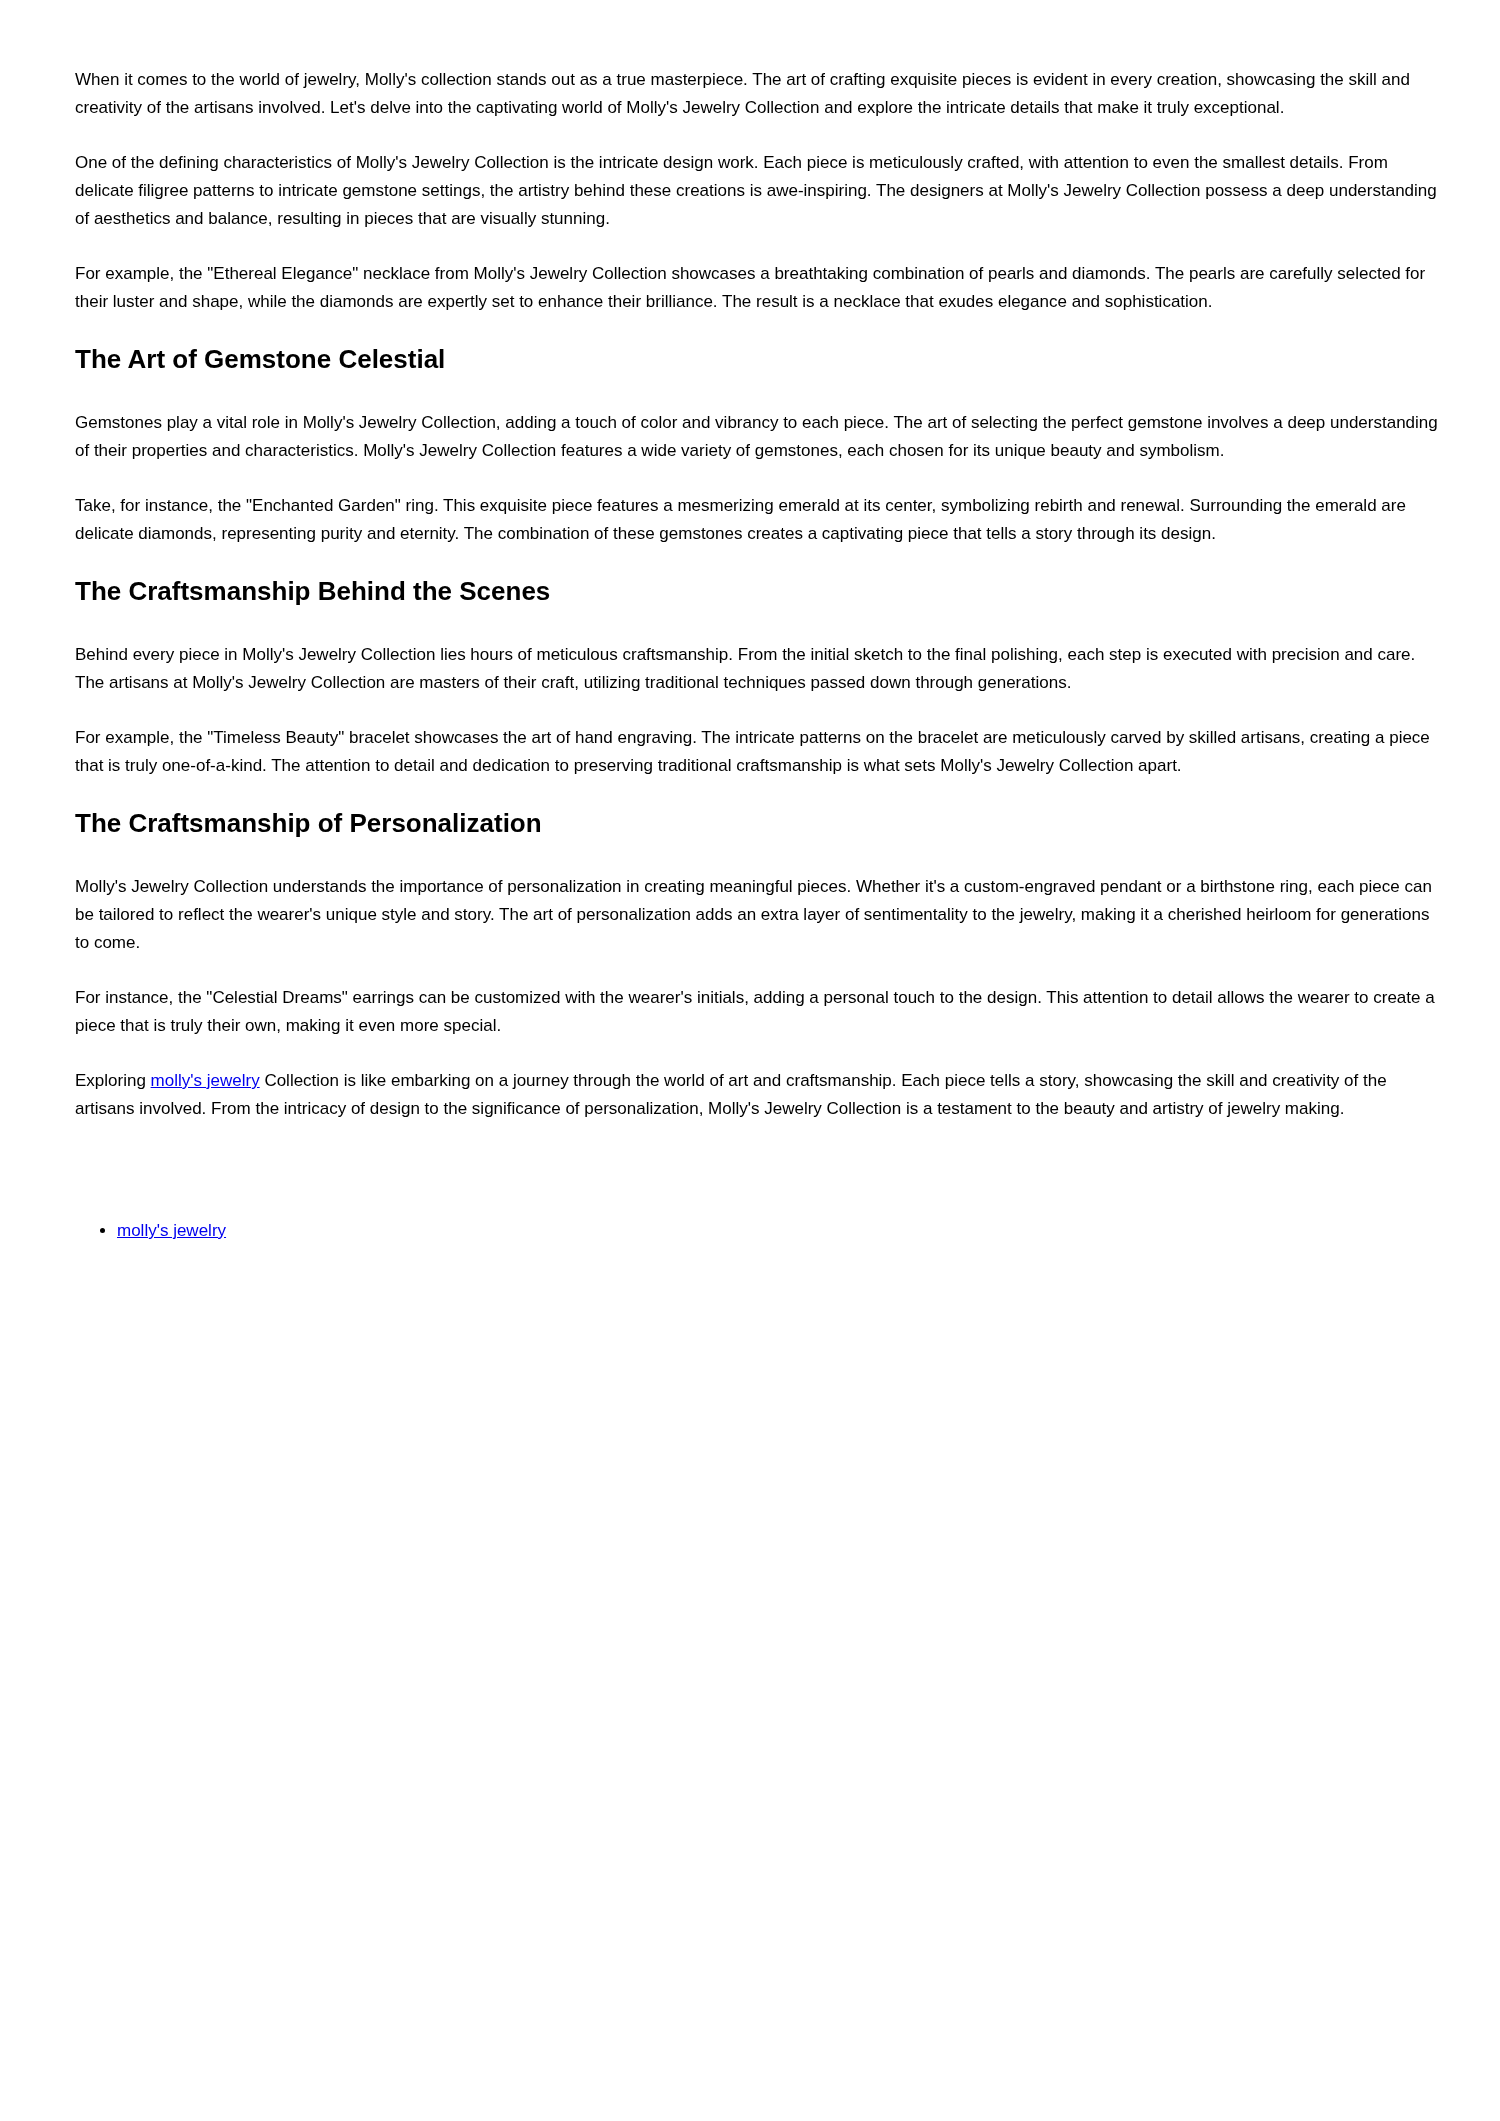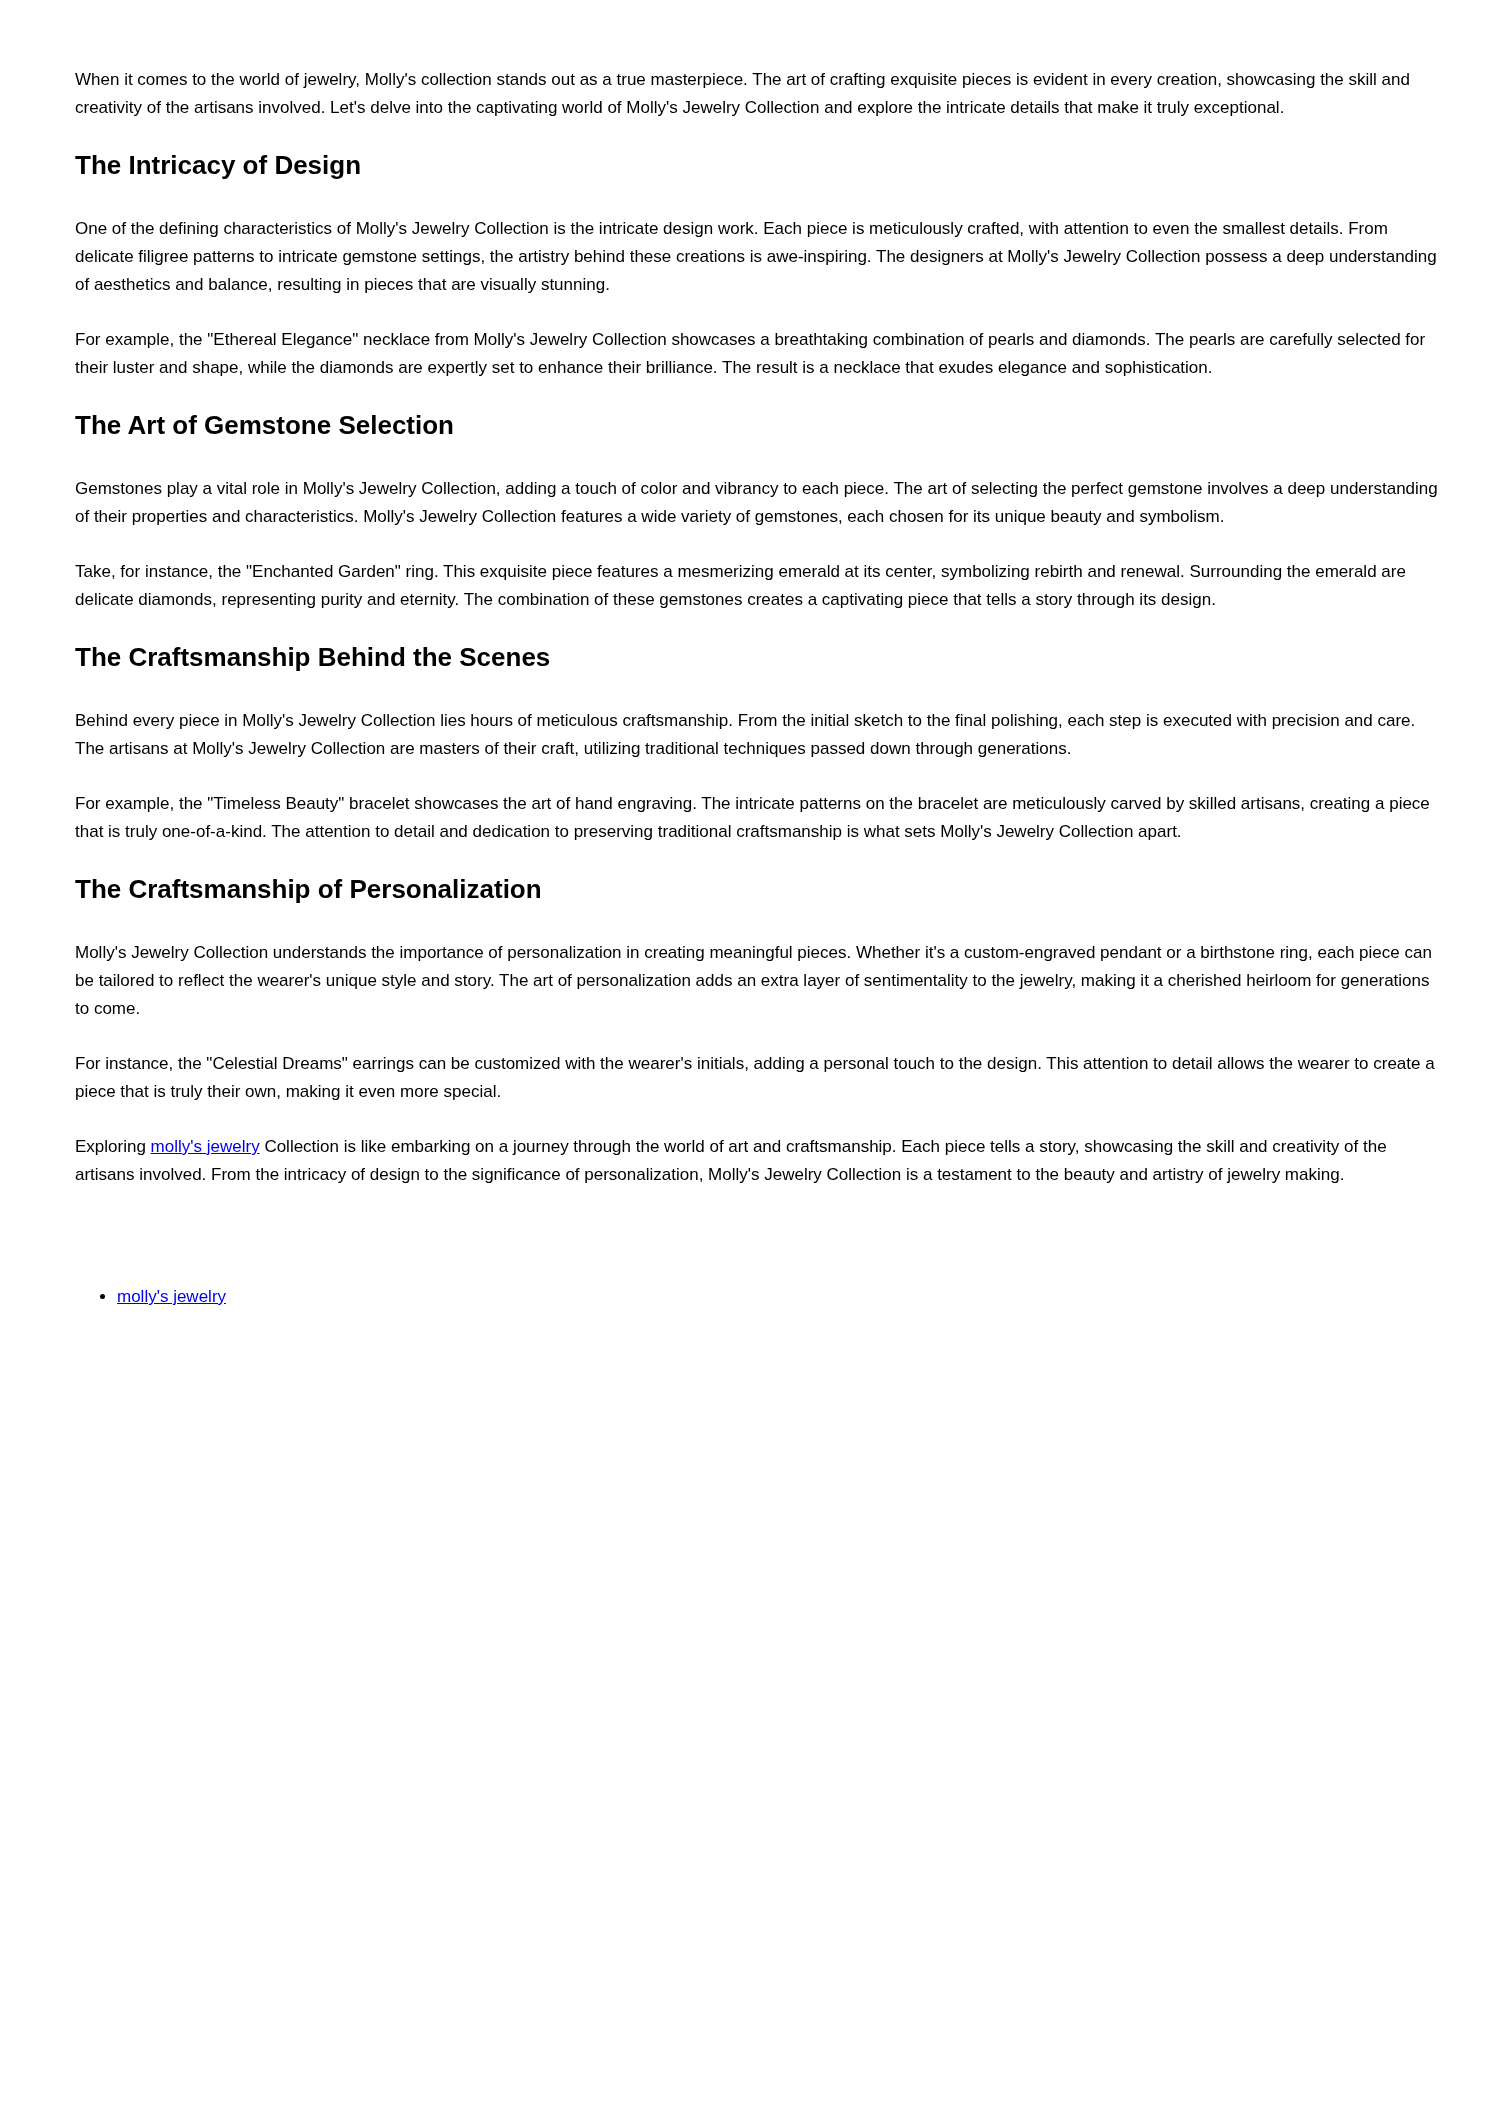--- a/index.html
+++ b/index.html
@@ -60,25 +60,24 @@
     margin-top: 48px;
   }
 </style>
 </head>
 <body>
 
 <div class="page">
 
   <p class="intro">When it comes to the world of jewelry, Molly's collection stands out as a true masterpiece. The art of crafting exquisite pieces is evident in every creation, showcasing the skill and creativity of the artisans involved. Let's delve into the captivating world of Molly's Jewelry Collection and explore the intricate details that make it truly exceptional.</p>
 
-  <h2 class="section-heading">The Intricacy of Design</h2>
   <p>One of the defining characteristics of Molly's Jewelry Collection is the intricate design work. Each piece is meticulously crafted, with attention to even the smallest details. From delicate filigree patterns to intricate gemstone settings, the artistry behind these creations is awe-inspiring. The designers at Molly's Jewelry Collection possess a deep understanding of aesthetics and balance, resulting in pieces that are visually stunning.</p>
   <p>For example, the "Ethereal Elegance" necklace from Molly's Jewelry Collection showcases a breathtaking combination of pearls and diamonds. The pearls are carefully selected for their luster and shape, while the diamonds are expertly set to enhance their brilliance. The result is a necklace that exudes elegance and sophistication.</p>
 
-  <h2 class="section-heading">The Art of Gemstone Selection</h2>
+  <h2 class="section-heading">The Art of Gemstone Celestial</h2>
   <p>Gemstones play a vital role in Molly's Jewelry Collection, adding a touch of color and vibrancy to each piece. The art of selecting the perfect gemstone involves a deep understanding of their properties and characteristics. Molly's Jewelry Collection features a wide variety of gemstones, each chosen for its unique beauty and symbolism.</p>
   <p>Take, for instance, the "Enchanted Garden" ring. This exquisite piece features a mesmerizing emerald at its center, symbolizing rebirth and renewal. Surrounding the emerald are delicate diamonds, representing purity and eternity. The combination of these gemstones creates a captivating piece that tells a story through its design.</p>
 
   <h2 class="section-heading">The Craftsmanship Behind the Scenes</h2>
   <p>Behind every piece in Molly's Jewelry Collection lies hours of meticulous craftsmanship. From the initial sketch to the final polishing, each step is executed with precision and care. The artisans at Molly's Jewelry Collection are masters of their craft, utilizing traditional techniques passed down through generations.</p>
   <p>For example, the "Timeless Beauty" bracelet showcases the art of hand engraving. The intricate patterns on the bracelet are meticulously carved by skilled artisans, creating a piece that is truly one-of-a-kind. The attention to detail and dedication to preserving traditional craftsmanship is what sets Molly's Jewelry Collection apart.</p>
 
   <h2 class="section-heading">The Craftsmanship of Personalization</h2>
   <p>Molly's Jewelry Collection understands the importance of personalization in creating meaningful pieces. Whether it's a custom-engraved pendant or a birthstone ring, each piece can be tailored to reflect the wearer's unique style and story. The art of personalization adds an extra layer of sentimentality to the jewelry, making it a cherished heirloom for generations to come.</p>
   <p>For instance, the "Celestial Dreams" earrings can be customized with the wearer's initials, adding a personal touch to the design. This attention to detail allows the wearer to create a piece that is truly their own, making it even more special.</p>

